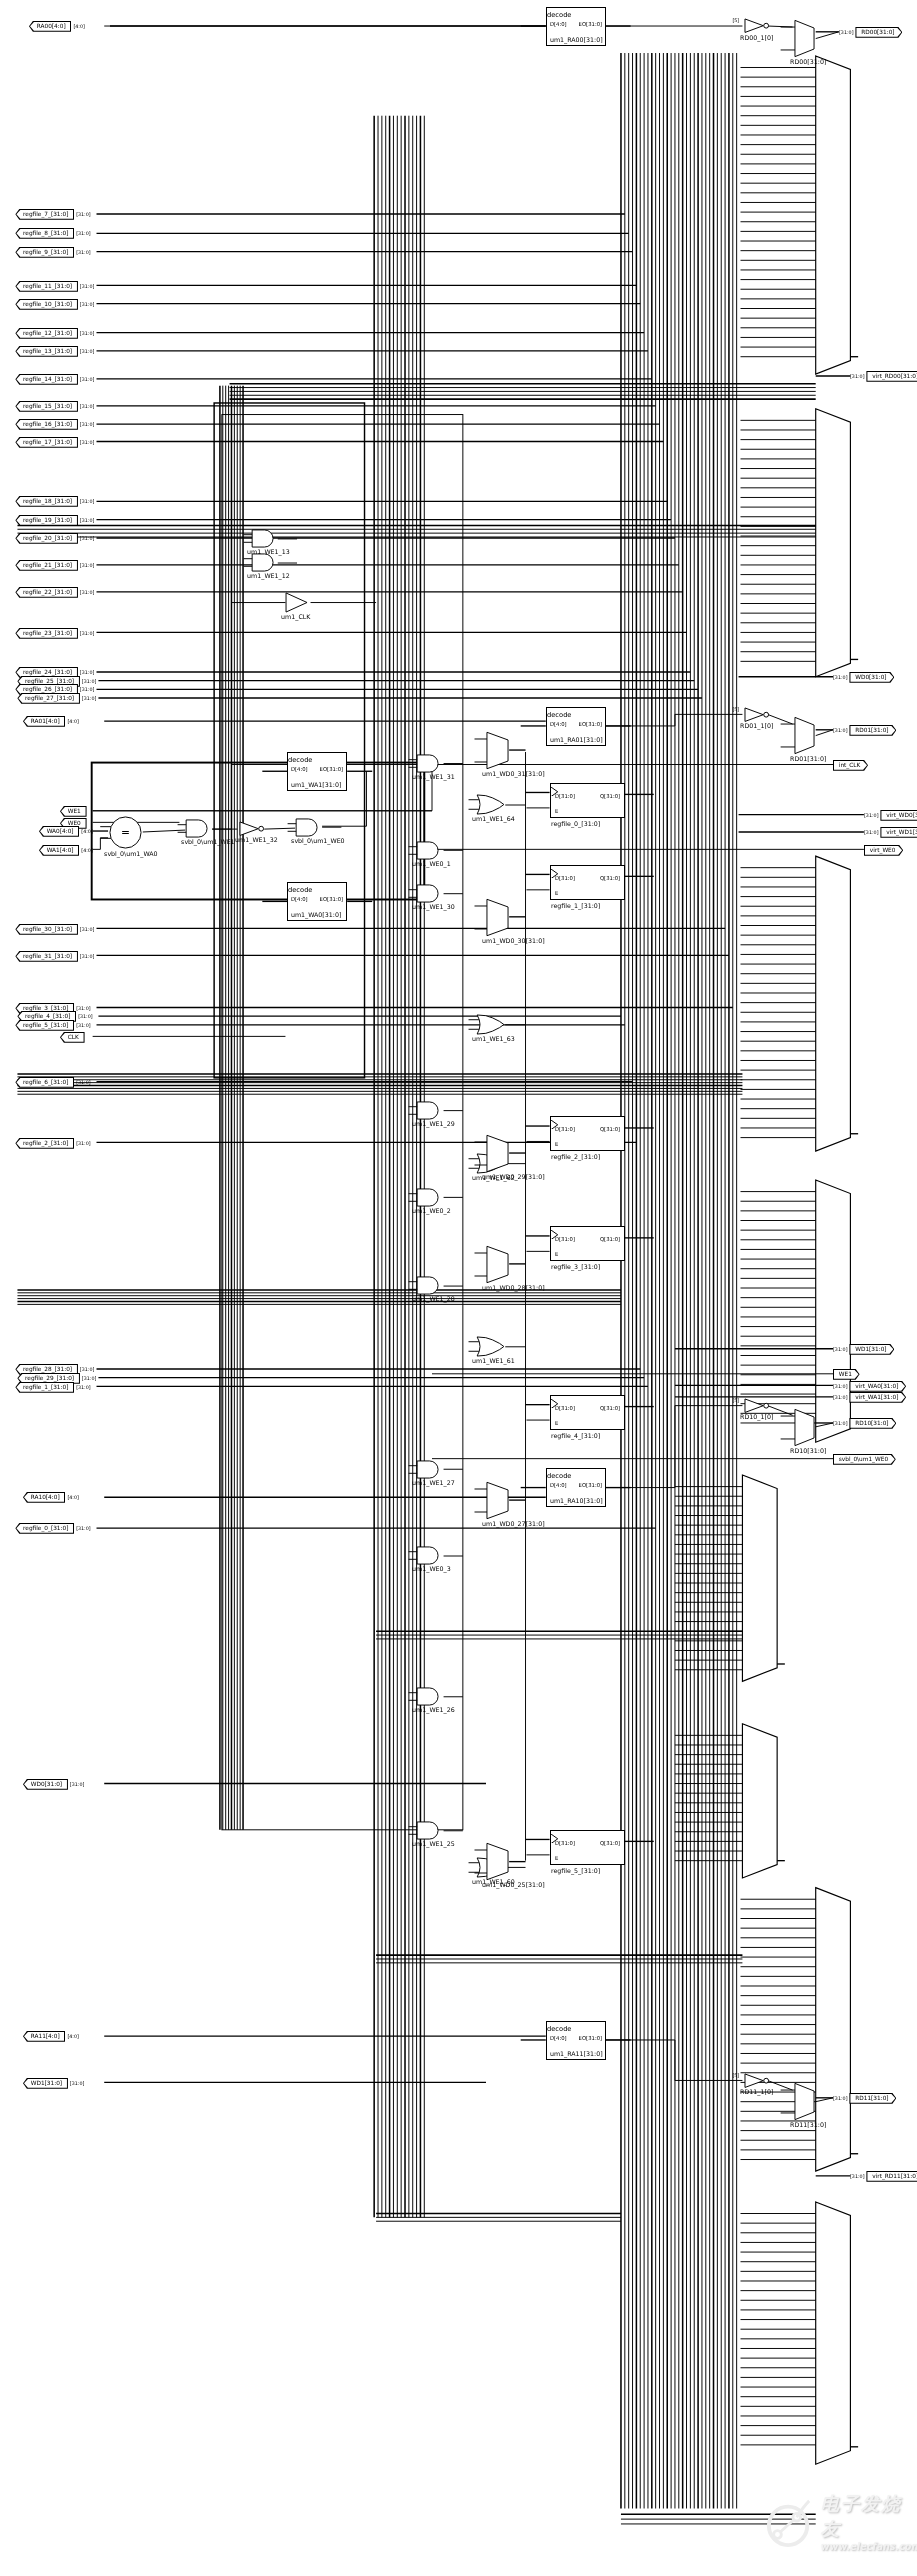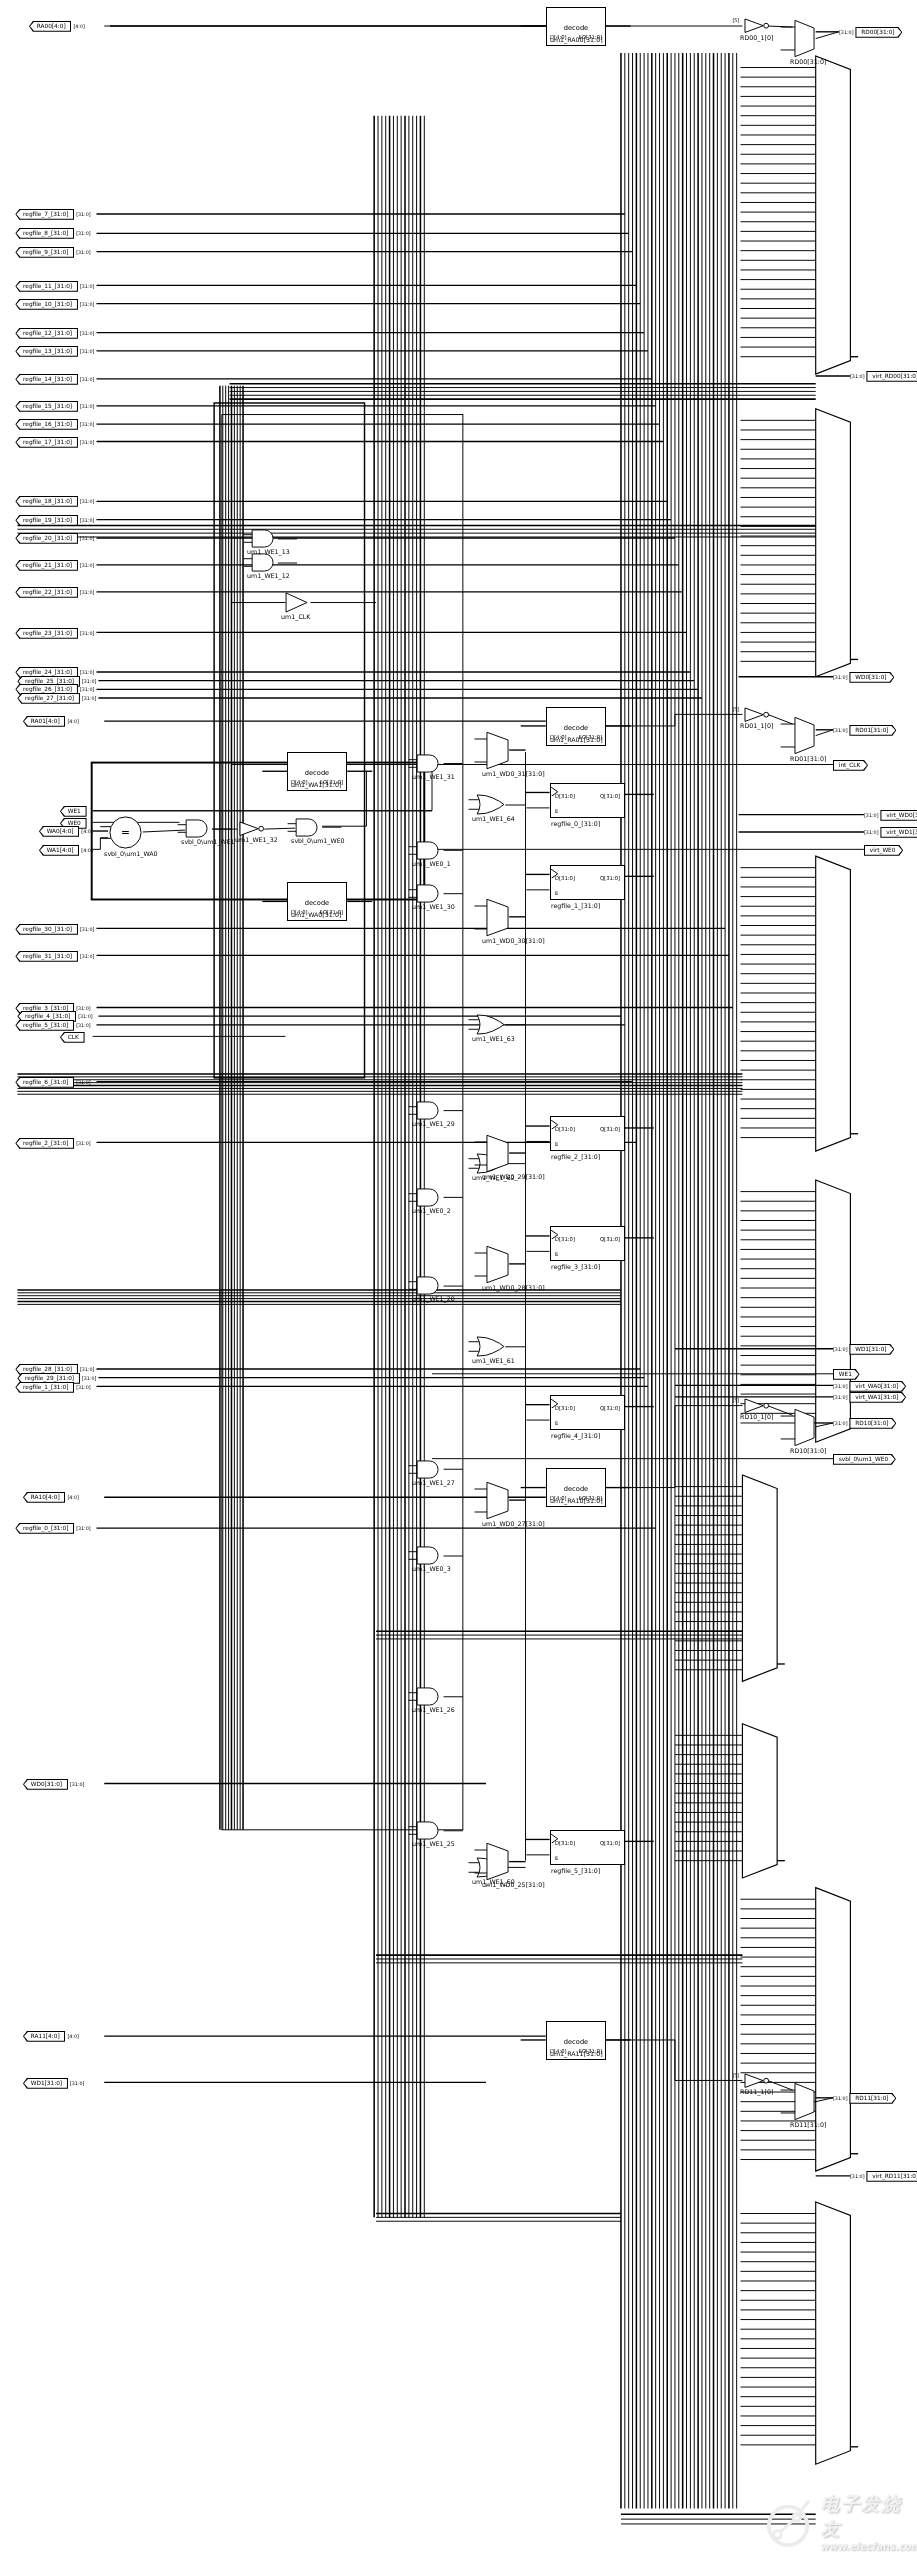--- a/index.html
+++ b/index.html
@@ -10,21 +10,21 @@
   .pin{position:absolute;display:flex;align-items:center;gap:1.9px;font-size:5.8px;
        white-space:nowrap;z-index:3;height:10.6px;}
   .hexo{background:#000;padding:1px;clip-path:polygon(3.9px 0,100% 0,100% 100%,3.9px 100%,0 50%);}
   .hexo.r{clip-path:polygon(0 0,calc(100% - 3.9px) 0,100% 50%,calc(100% - 3.9px) 100%,0 100%);}
   .hexi{display:block;background:#fff;clip-path:inherit;padding:1px 4.8px 1px 6.7px;line-height:6.7px;}
   .hexo.r .hexi{padding:1px 6.7px 1px 4.8px;}
   .bus{font-size:4.8px;}
   
   .blk{position:absolute;border:1px solid #000;background:#fff;z-index:2;font-size:5.8px;box-sizing:border-box;}
   .decoder{width:60px;height:39px;}
-  .dec-title{text-align:center;font-size:6.7px;margin-top:16px;}
+  .dec-title{text-align:left;font-size:6.7px;margin-top:3px;}
   .dec-ports{display:flex;justify-content:space-between;padding:0 2.9px;font-size:5.3px;margin-top:1.9px;}
   .dec-name{position:absolute;left:2.9px;bottom:1.9px;font-size:6.3px;white-space:nowrap;}
   .reg{width:75px;height:35px;}
   .reg-ports{display:flex;justify-content:space-between;padding:0 3.9px;margin-top:8.7px;font-size:5.3px;}
   .reg-e{position:absolute;left:3.9px;bottom:2.9px;font-size:5.3px;}
   .reg-name{position:absolute;left:0;top:36px;font-size:6.3px;white-space:nowrap;}
   .clk-tri{position:absolute;left:0;top:2.9px;}
   
   .gate{position:absolute;z-index:2;}
   .gate svg{display:block;overflow:visible;}

